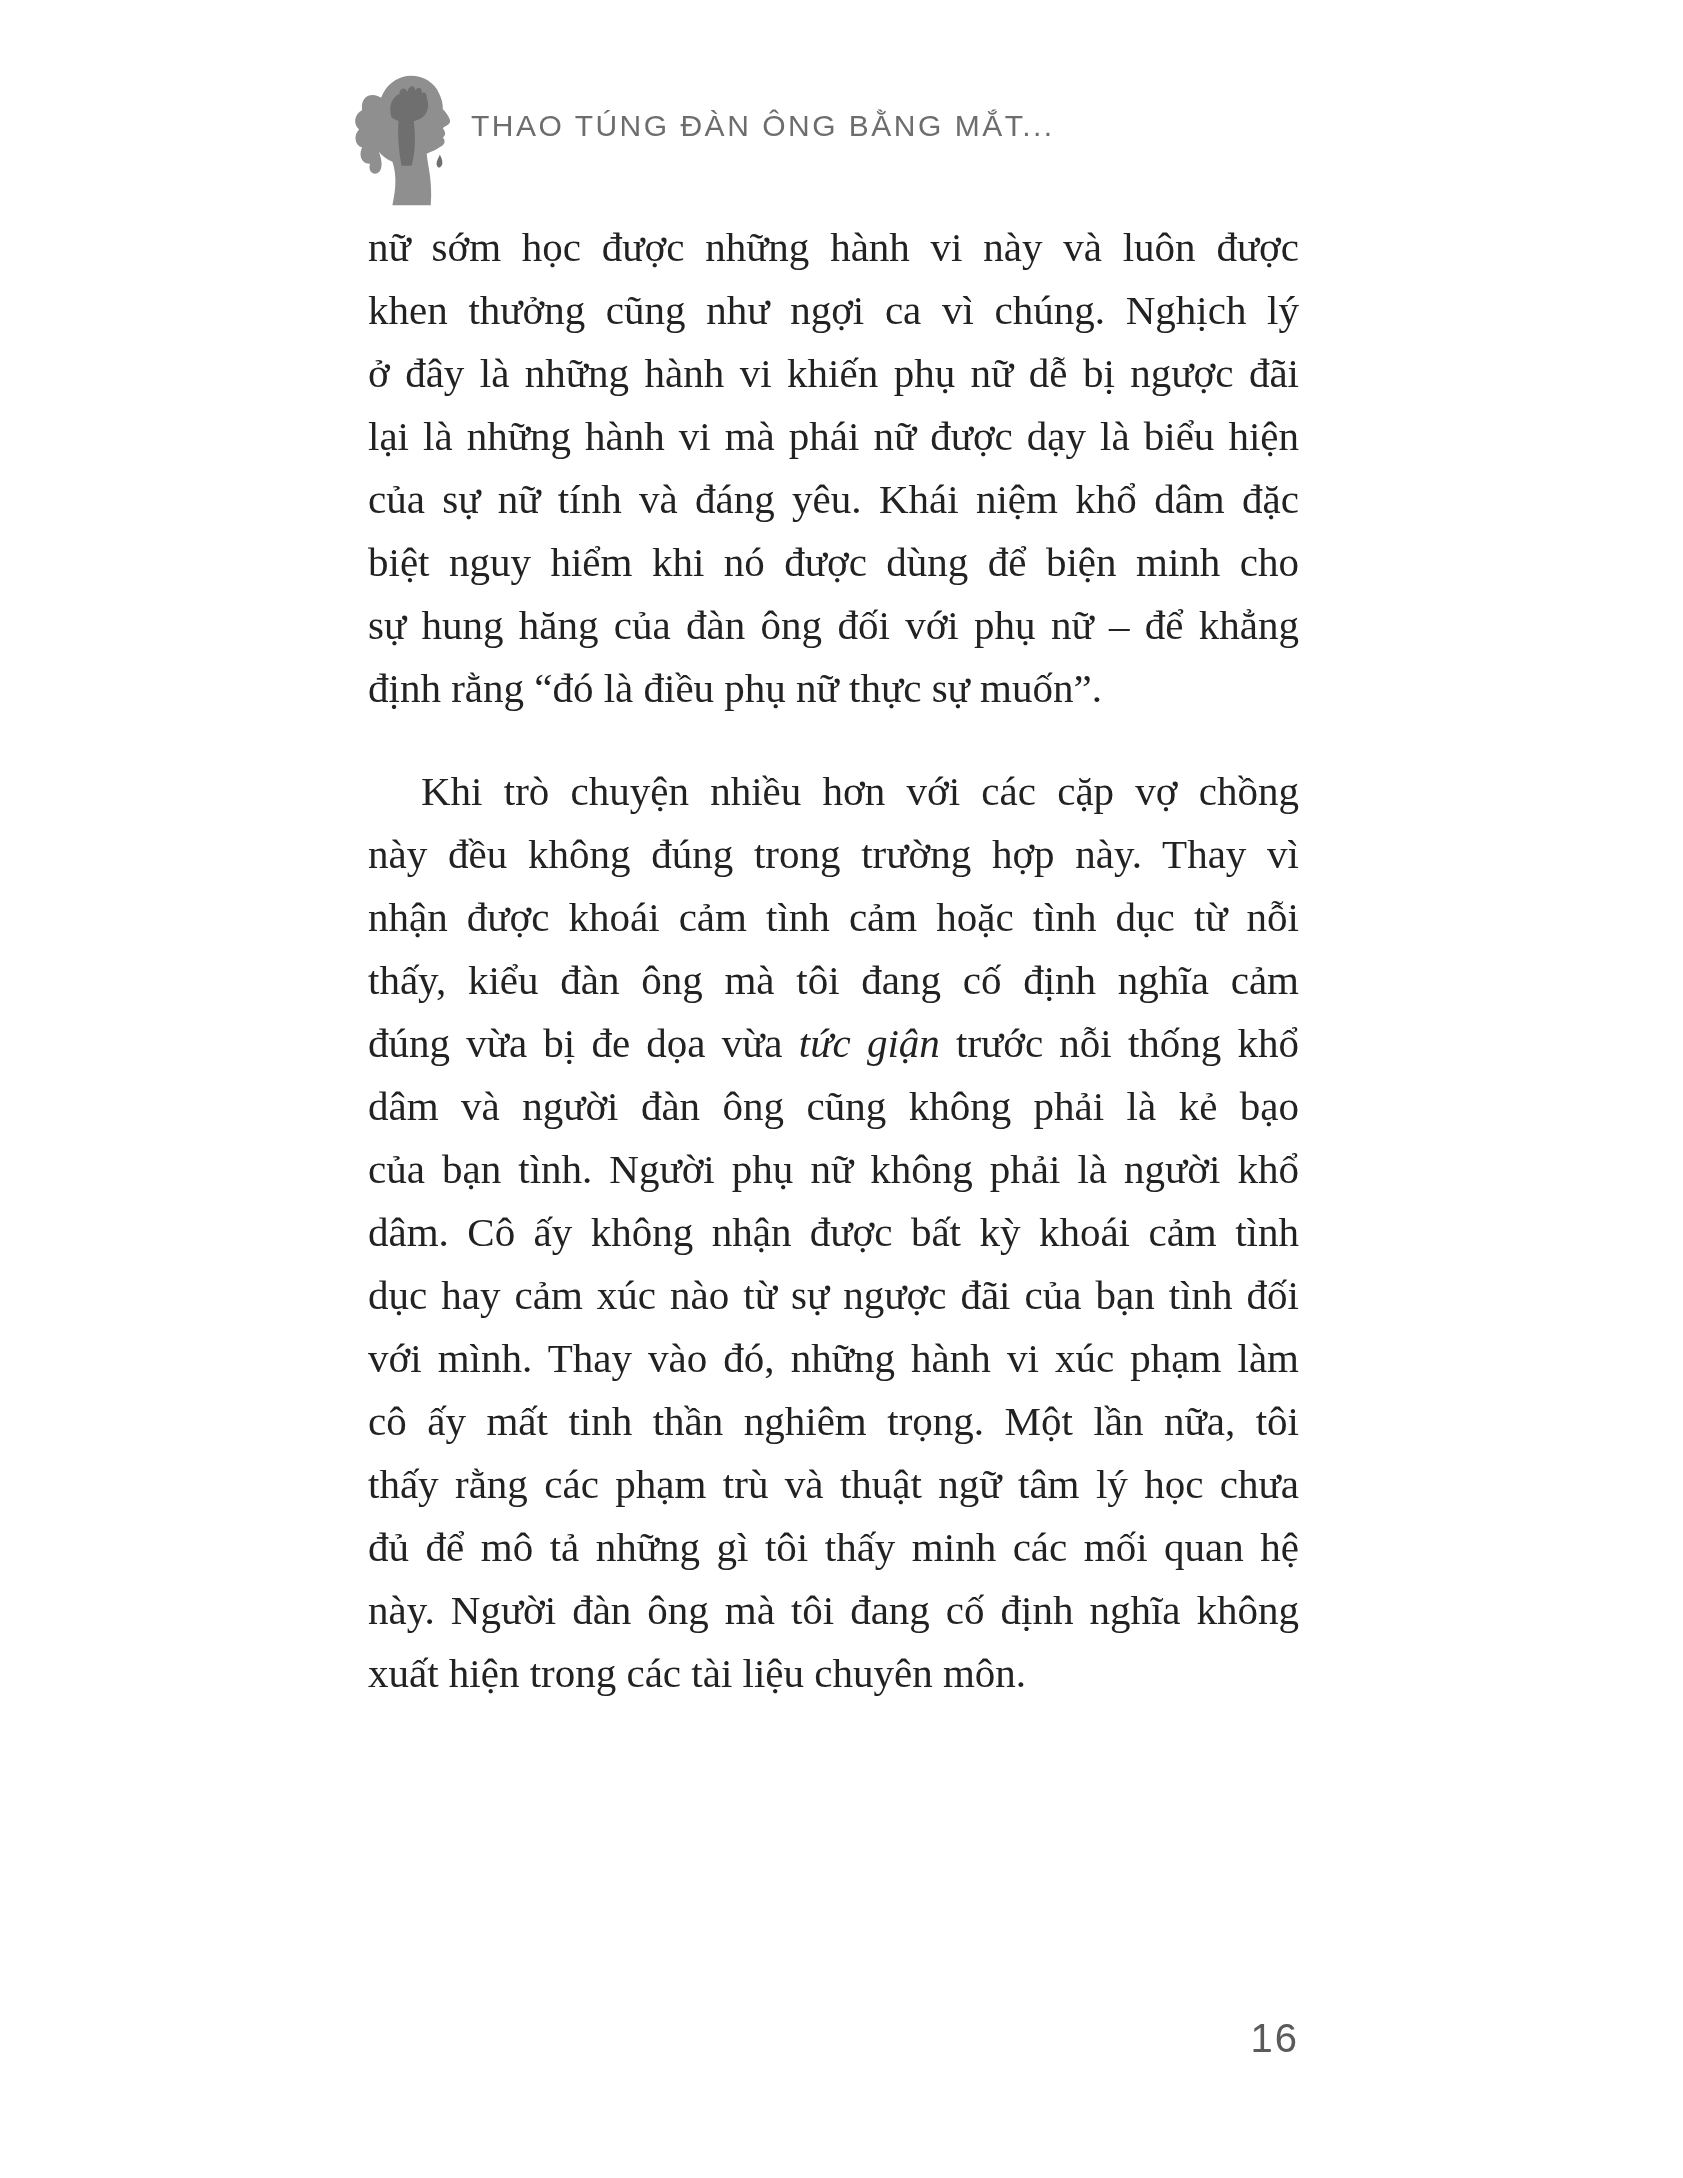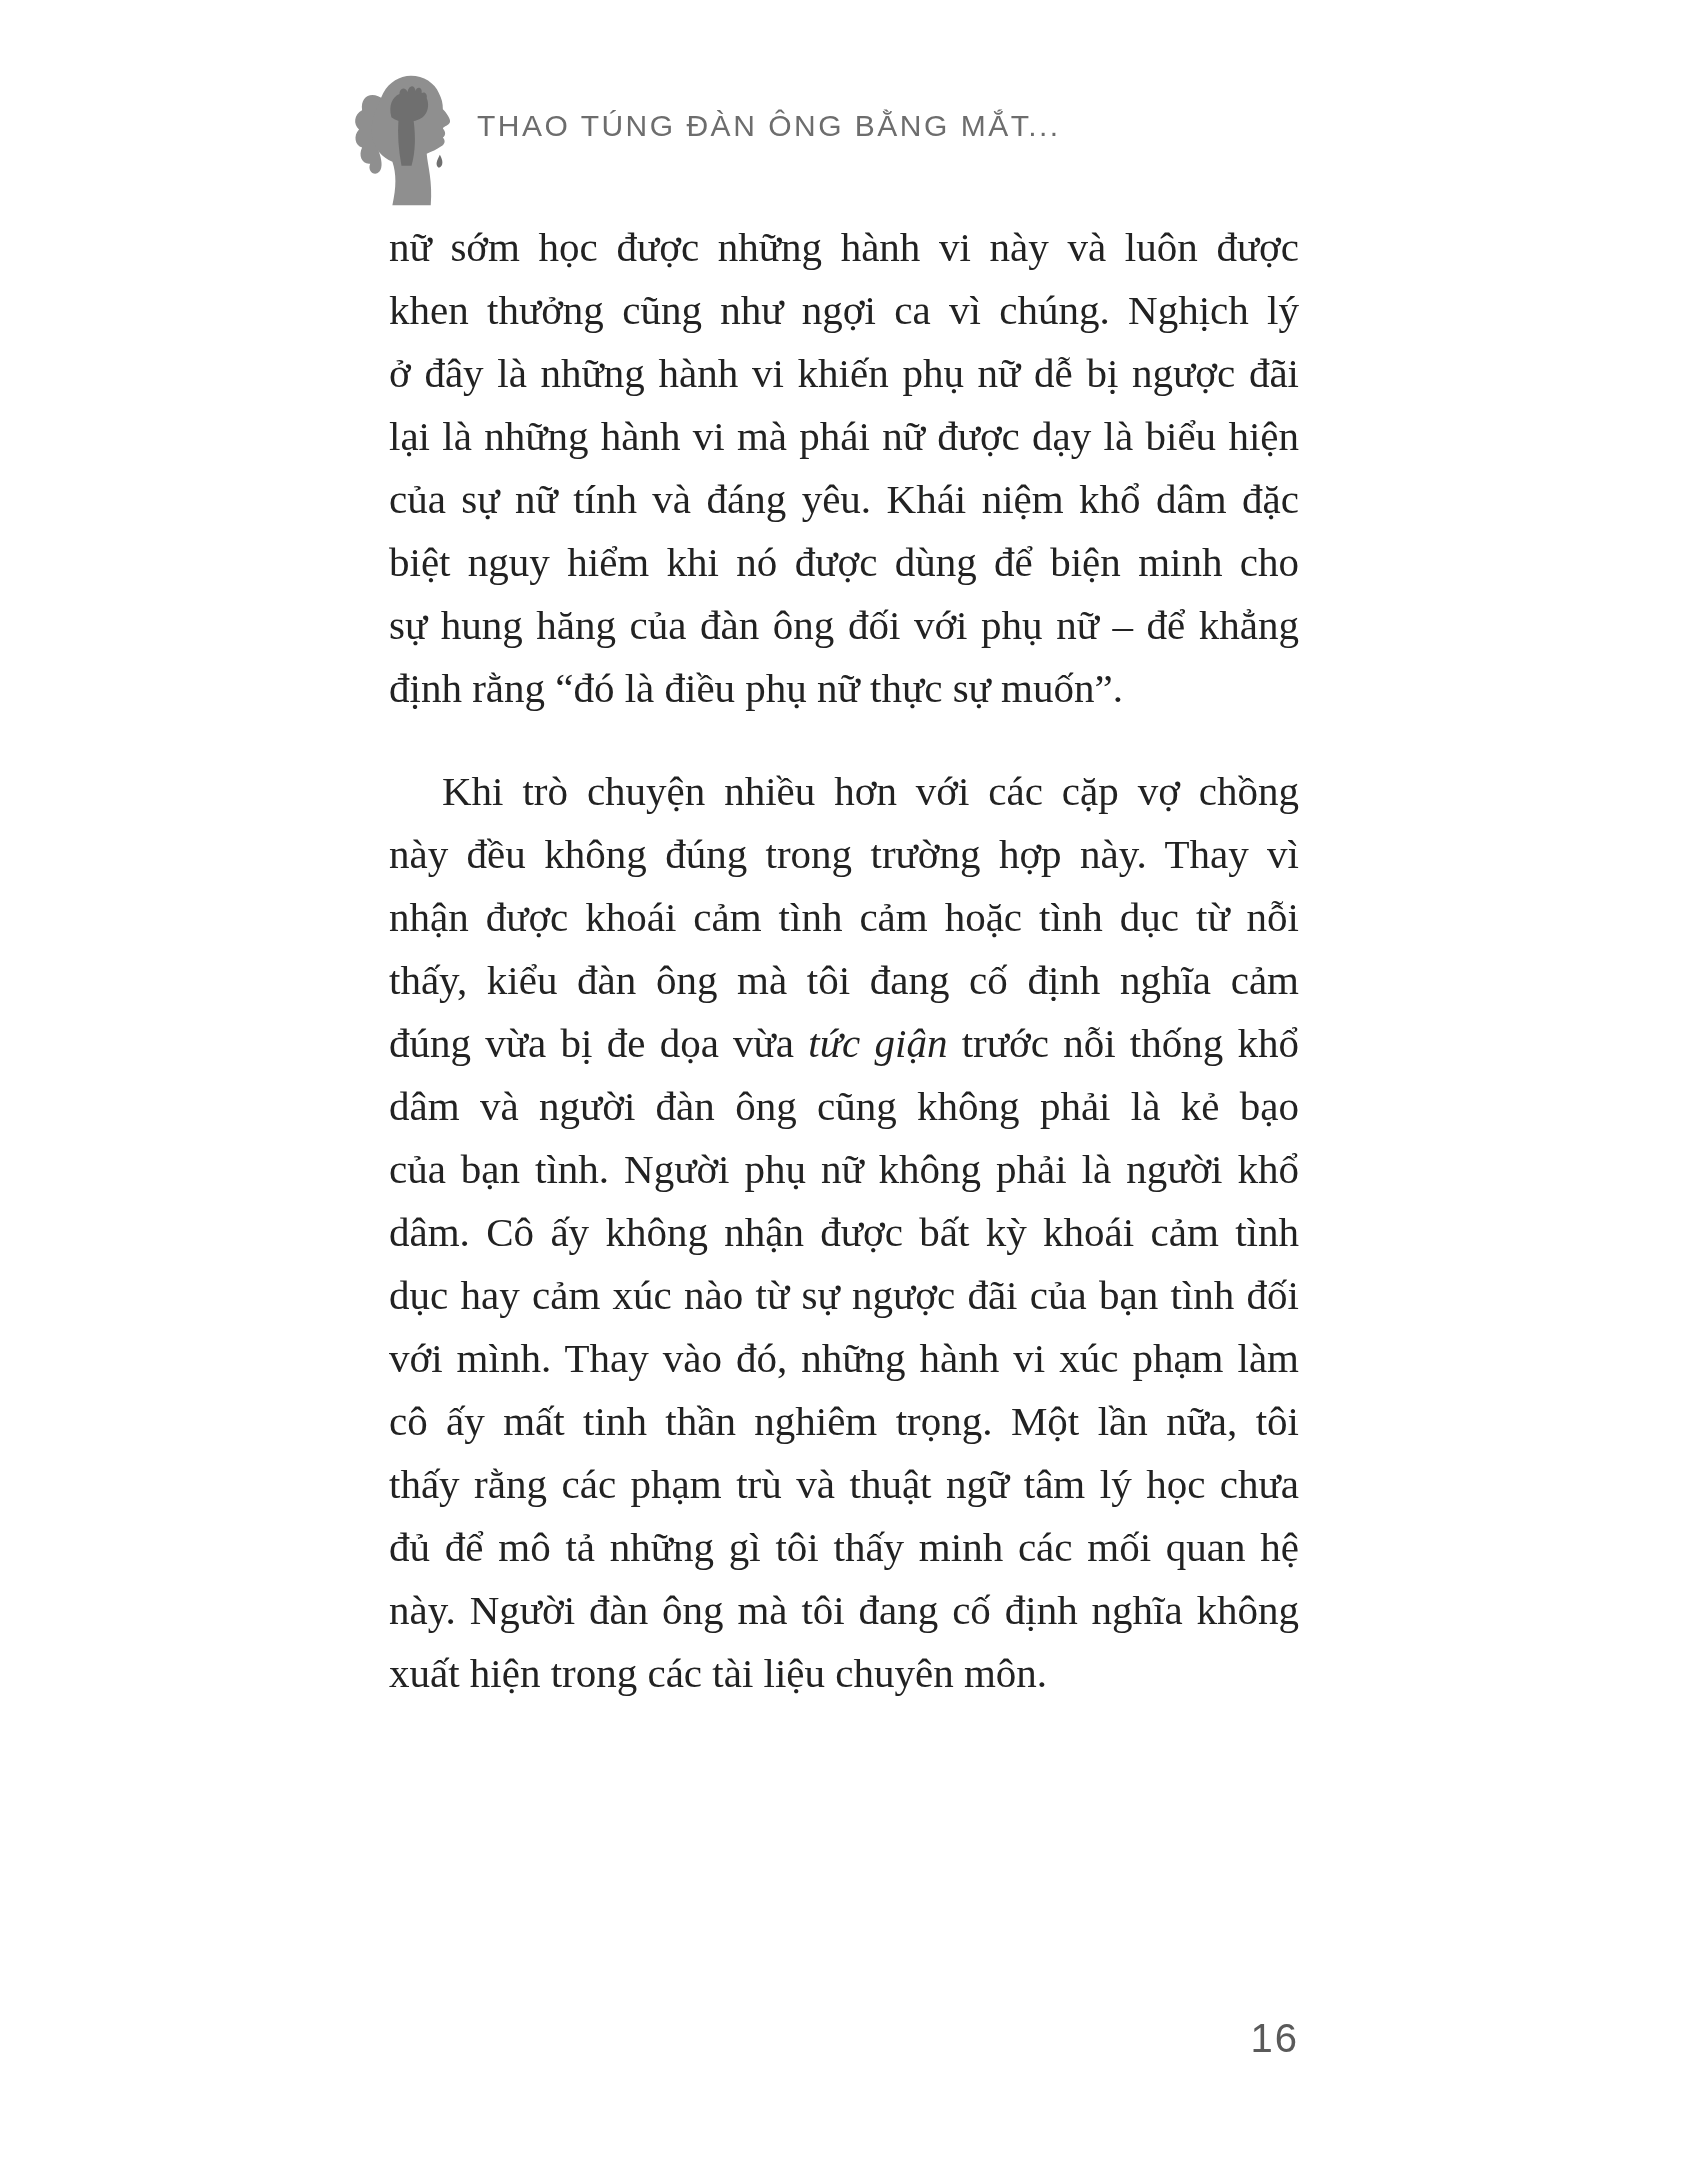--- a/index.html
+++ b/index.html
@@ -16,21 +16,21 @@
     width:1683px;height:2178px;
     background:var(--paper);
     margin:0 auto;
     overflow:hidden;
     font-family:"Liberation Serif","DejaVu Serif",serif;
     color:var(--text-color);
   }
   
   .header{
     position:absolute;left:352px;top:71px;
-    display:flex;align-items:center;gap:20px;
+    display:flex;align-items:center;gap:14px;
   }
   .logo{width:105px;height:135px;flex:0 0 auto;}
   .logo svg{width:105px;height:135px;display:block;}
   .running-title{
     font-family:"Liberation Sans","DejaVu Sans",sans-serif;
     font-size:30px;
     letter-spacing:2.5px;
     color:var(--header-gray);
     margin-top:-26px;
     white-space:nowrap;
@@ -41,21 +41,20 @@
   }
   .para{margin:0;}
   .para + .para{margin-top:40px;}
   .line{
     height:63px;
     line-height:63px;
     font-size:41px;
     text-align:justify;
     text-align-last:justify;
     white-space:normal;
-    margin-left:21px;
   }
   .line.last{text-align-last:left;}
   .line.indent{text-indent:53px;}
   .em{font-style:italic;}
   
   .page-number{
     position:absolute;left:368px;top:2016px;width:931px;
     text-align:right;
     font-family:"Liberation Sans","DejaVu Sans",sans-serif;
     font-size:40px;

